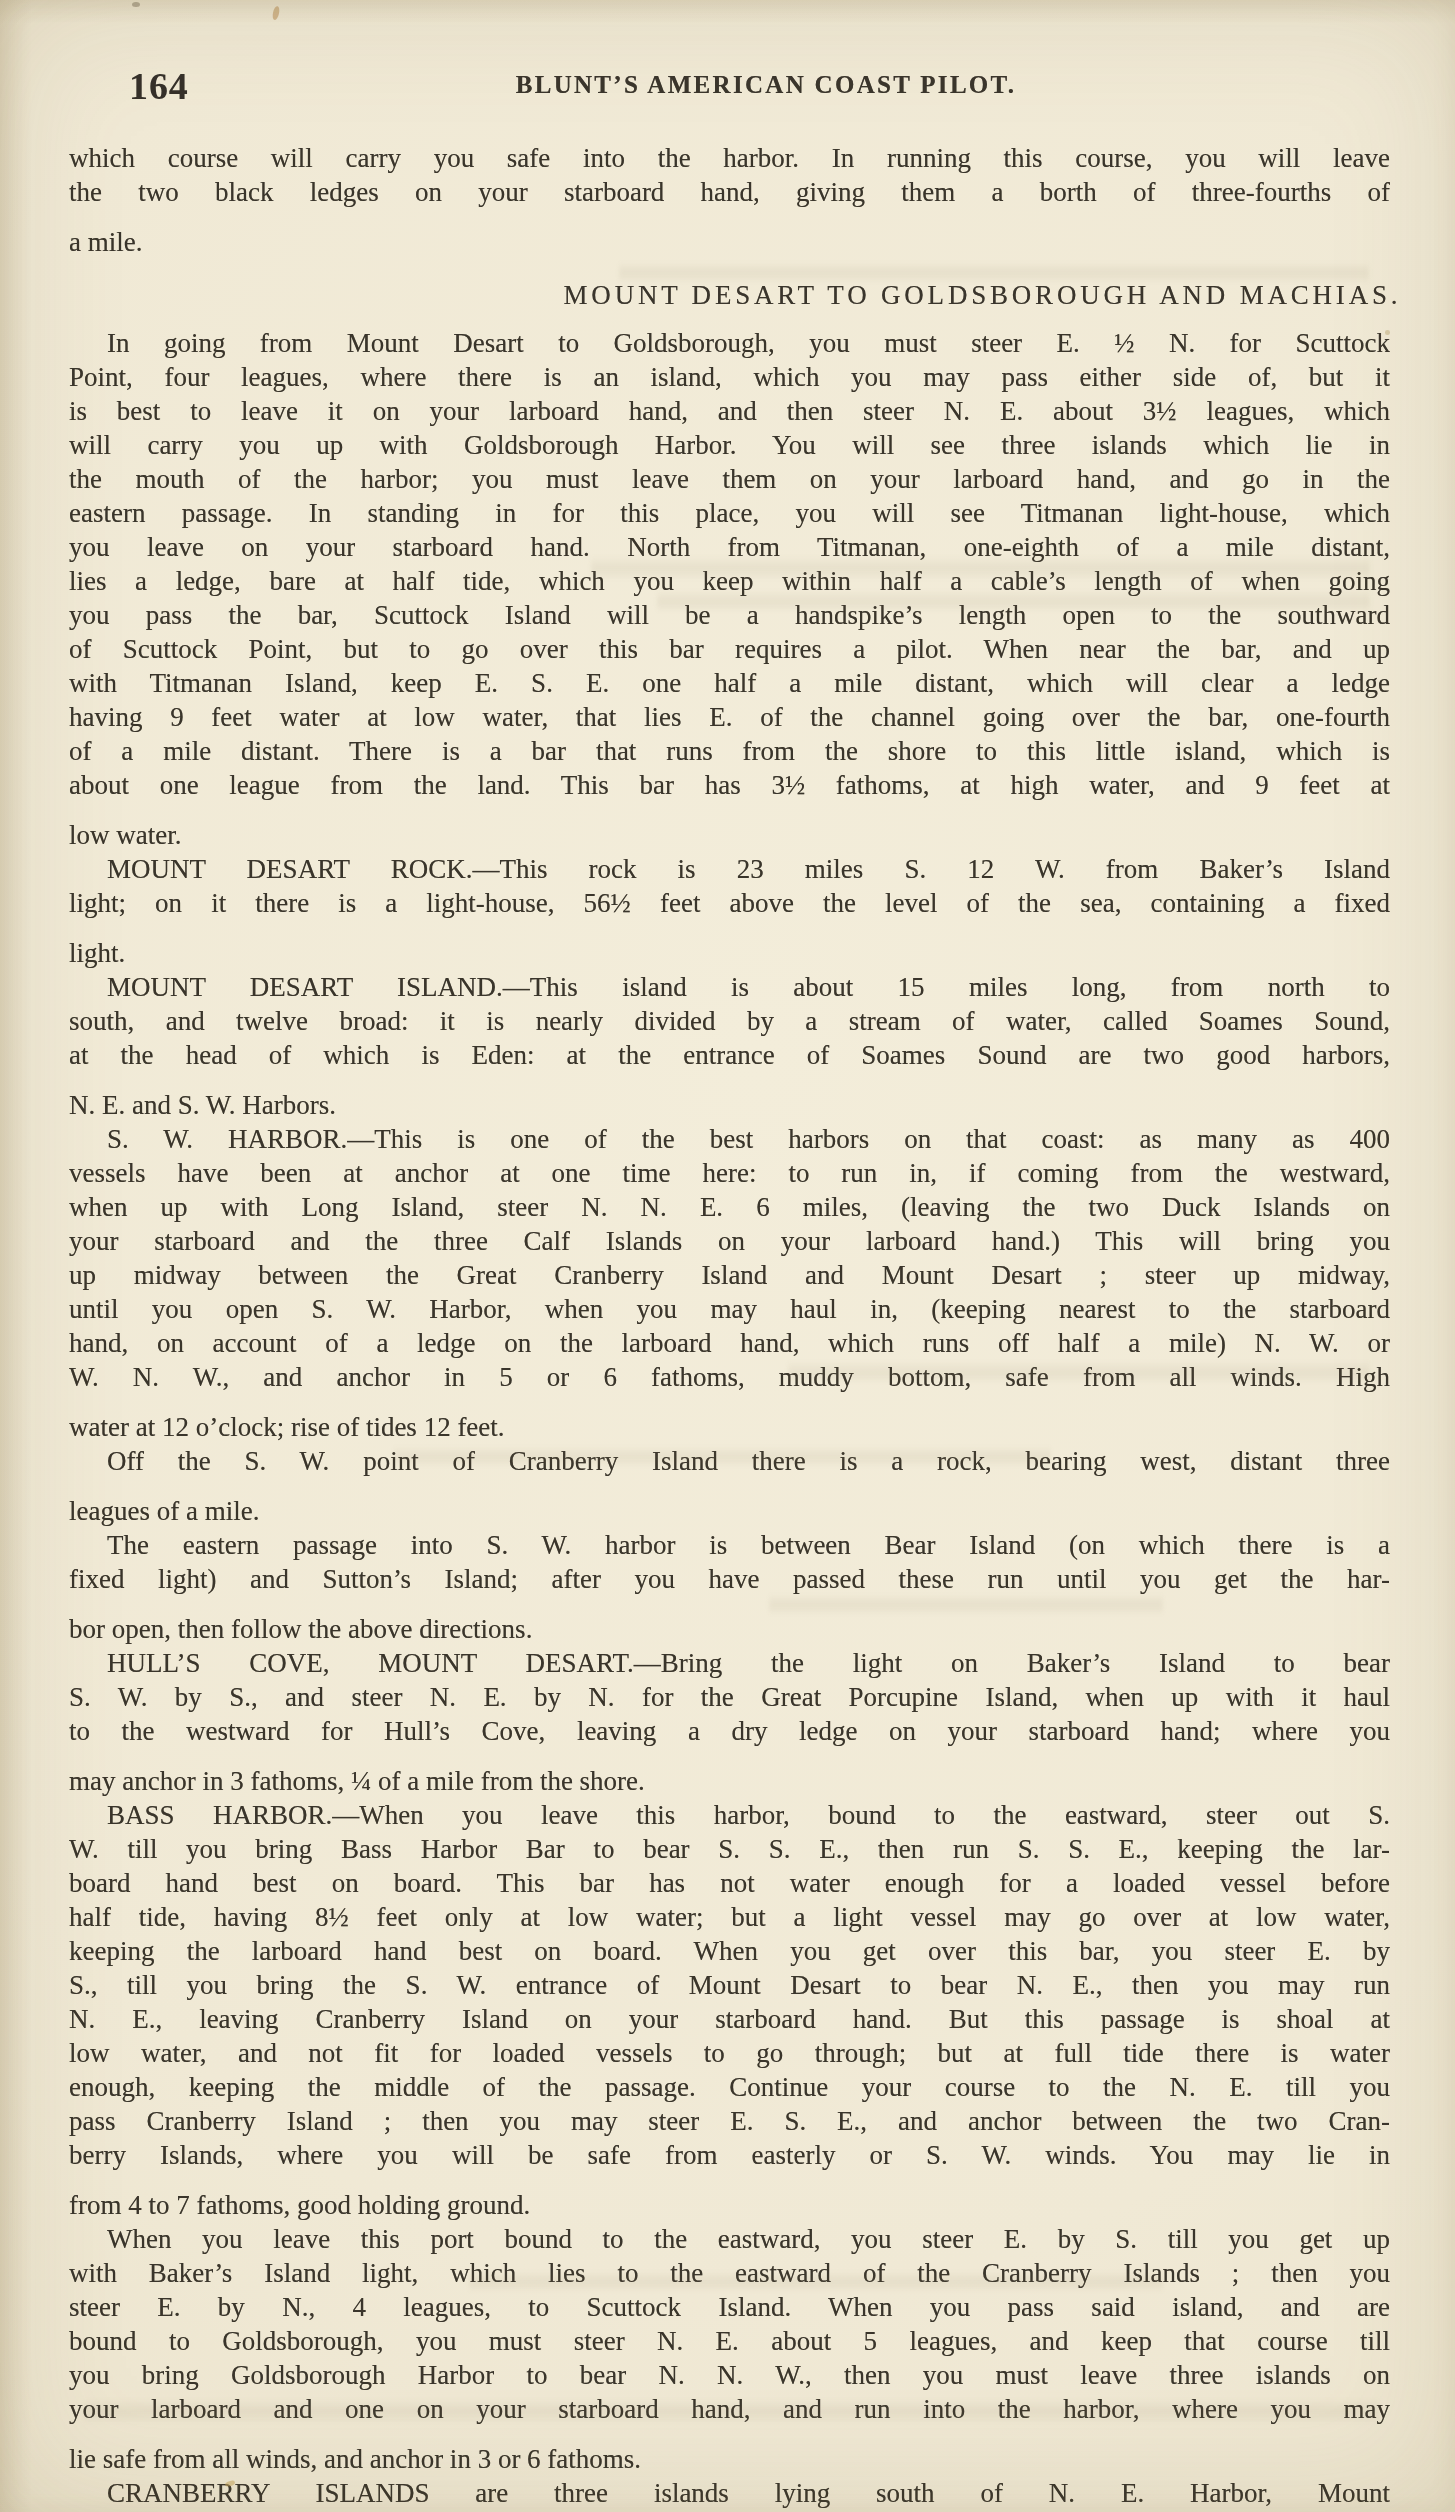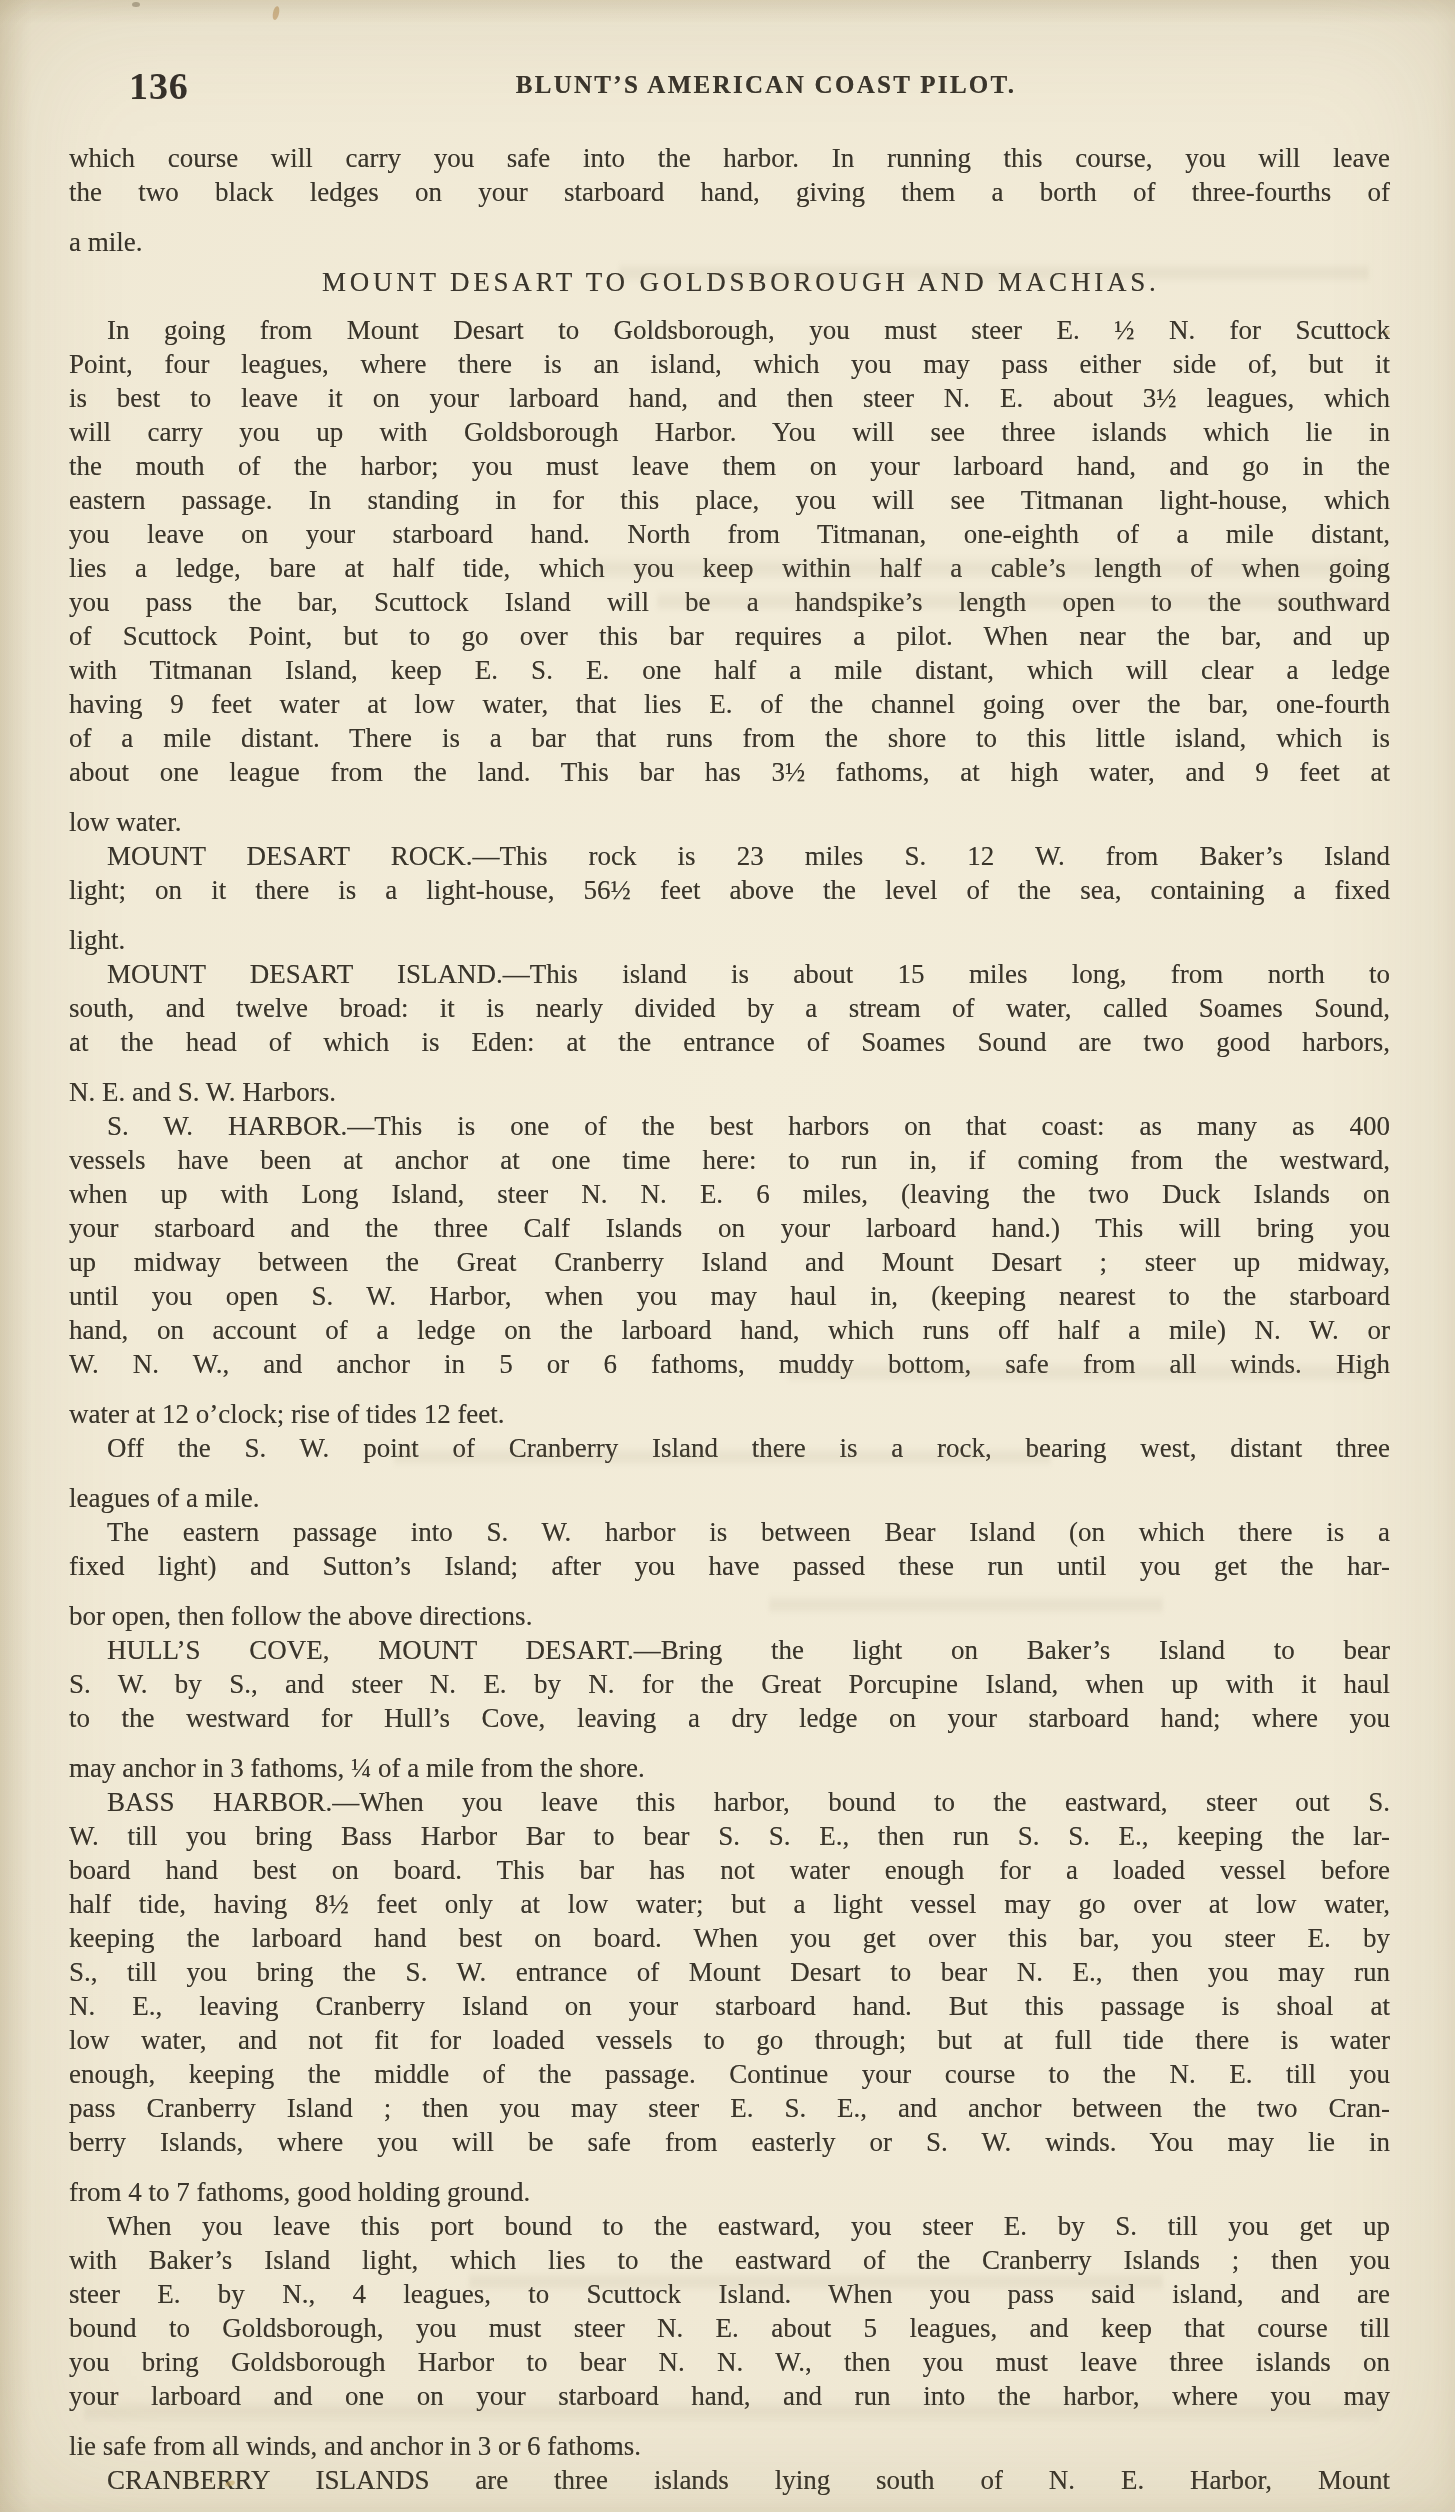--- a/index.html
+++ b/index.html
@@ -45,22 +45,22 @@
   }
   .para{margin:0;padding:0;}
   .line{
     text-align:justify;
     text-align-last:justify;
     white-space:normal;
   }
   .line.last{text-align-last:left;margin-top:16px;}
   .line.first{text-indent:38px;}
   .section-heading{
-    margin:6px 0 14px 0;
-    text-align:center;
+    margin:19px 0 14px 0;
+    text-align:right;
     font-size:27px;font-weight:normal;letter-spacing:3.8px;
     color:#3a352c;
     transform:translateX(11.3px);
   }
 
   
   .smudge{
     position:absolute;pointer-events:none;
     background:linear-gradient(180deg, rgba(139,126,96,0) 0%, rgba(139,126,96,0.16) 45%, rgba(139,126,96,0.16) 62%, rgba(139,126,96,0) 100%);
     filter:blur(2.3px);
@@ -71,21 +71,21 @@
   #speck-2{left:132px;top:1.9px;width:8.4px;height:5.6px;background:#6e6553;opacity:.45;}
   #speck-3{left:225px;top:2481px;width:10.3px;height:4.7px;background:#c7a55d;opacity:.55;transform:rotate(-18deg);}
   #speck-4{left:1385px;top:330px;width:4.7px;height:4.7px;background:#b59a62;opacity:.4;}
 </style>
 </head>
 <body>
 
 <div class="page">
 
   <div class="page-header">
-    <span class="page-number">136</span>
+    <span class="page-number">164</span>
     <span class="running-title">BLUNT’S AMERICAN COAST PILOT.</span>
   </div>
 
   <div class="text-column" id="text-column">
       <div class="para">
         <div class="line">which course will carry you safe into the harbor.  In running this course, you will leave</div>
         <div class="line">the two black ledges on your starboard hand, giving them a borth of three-fourths of</div>
         <div class="line last">a mile.</div>
       </div>
       <div class="section-heading">MOUNT DESART TO GOLDSBOROUGH AND MACHIAS.</div>

